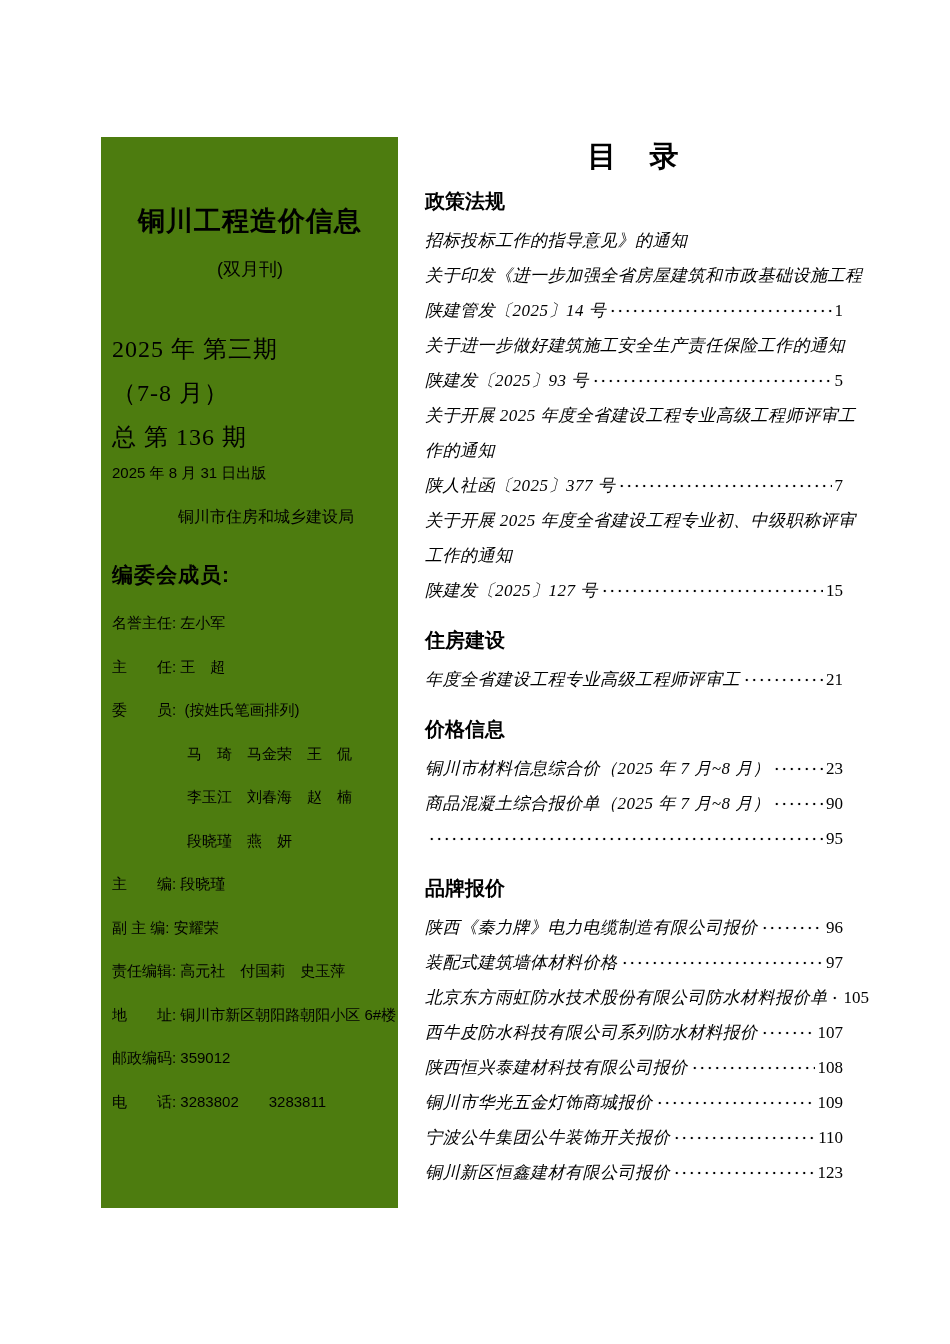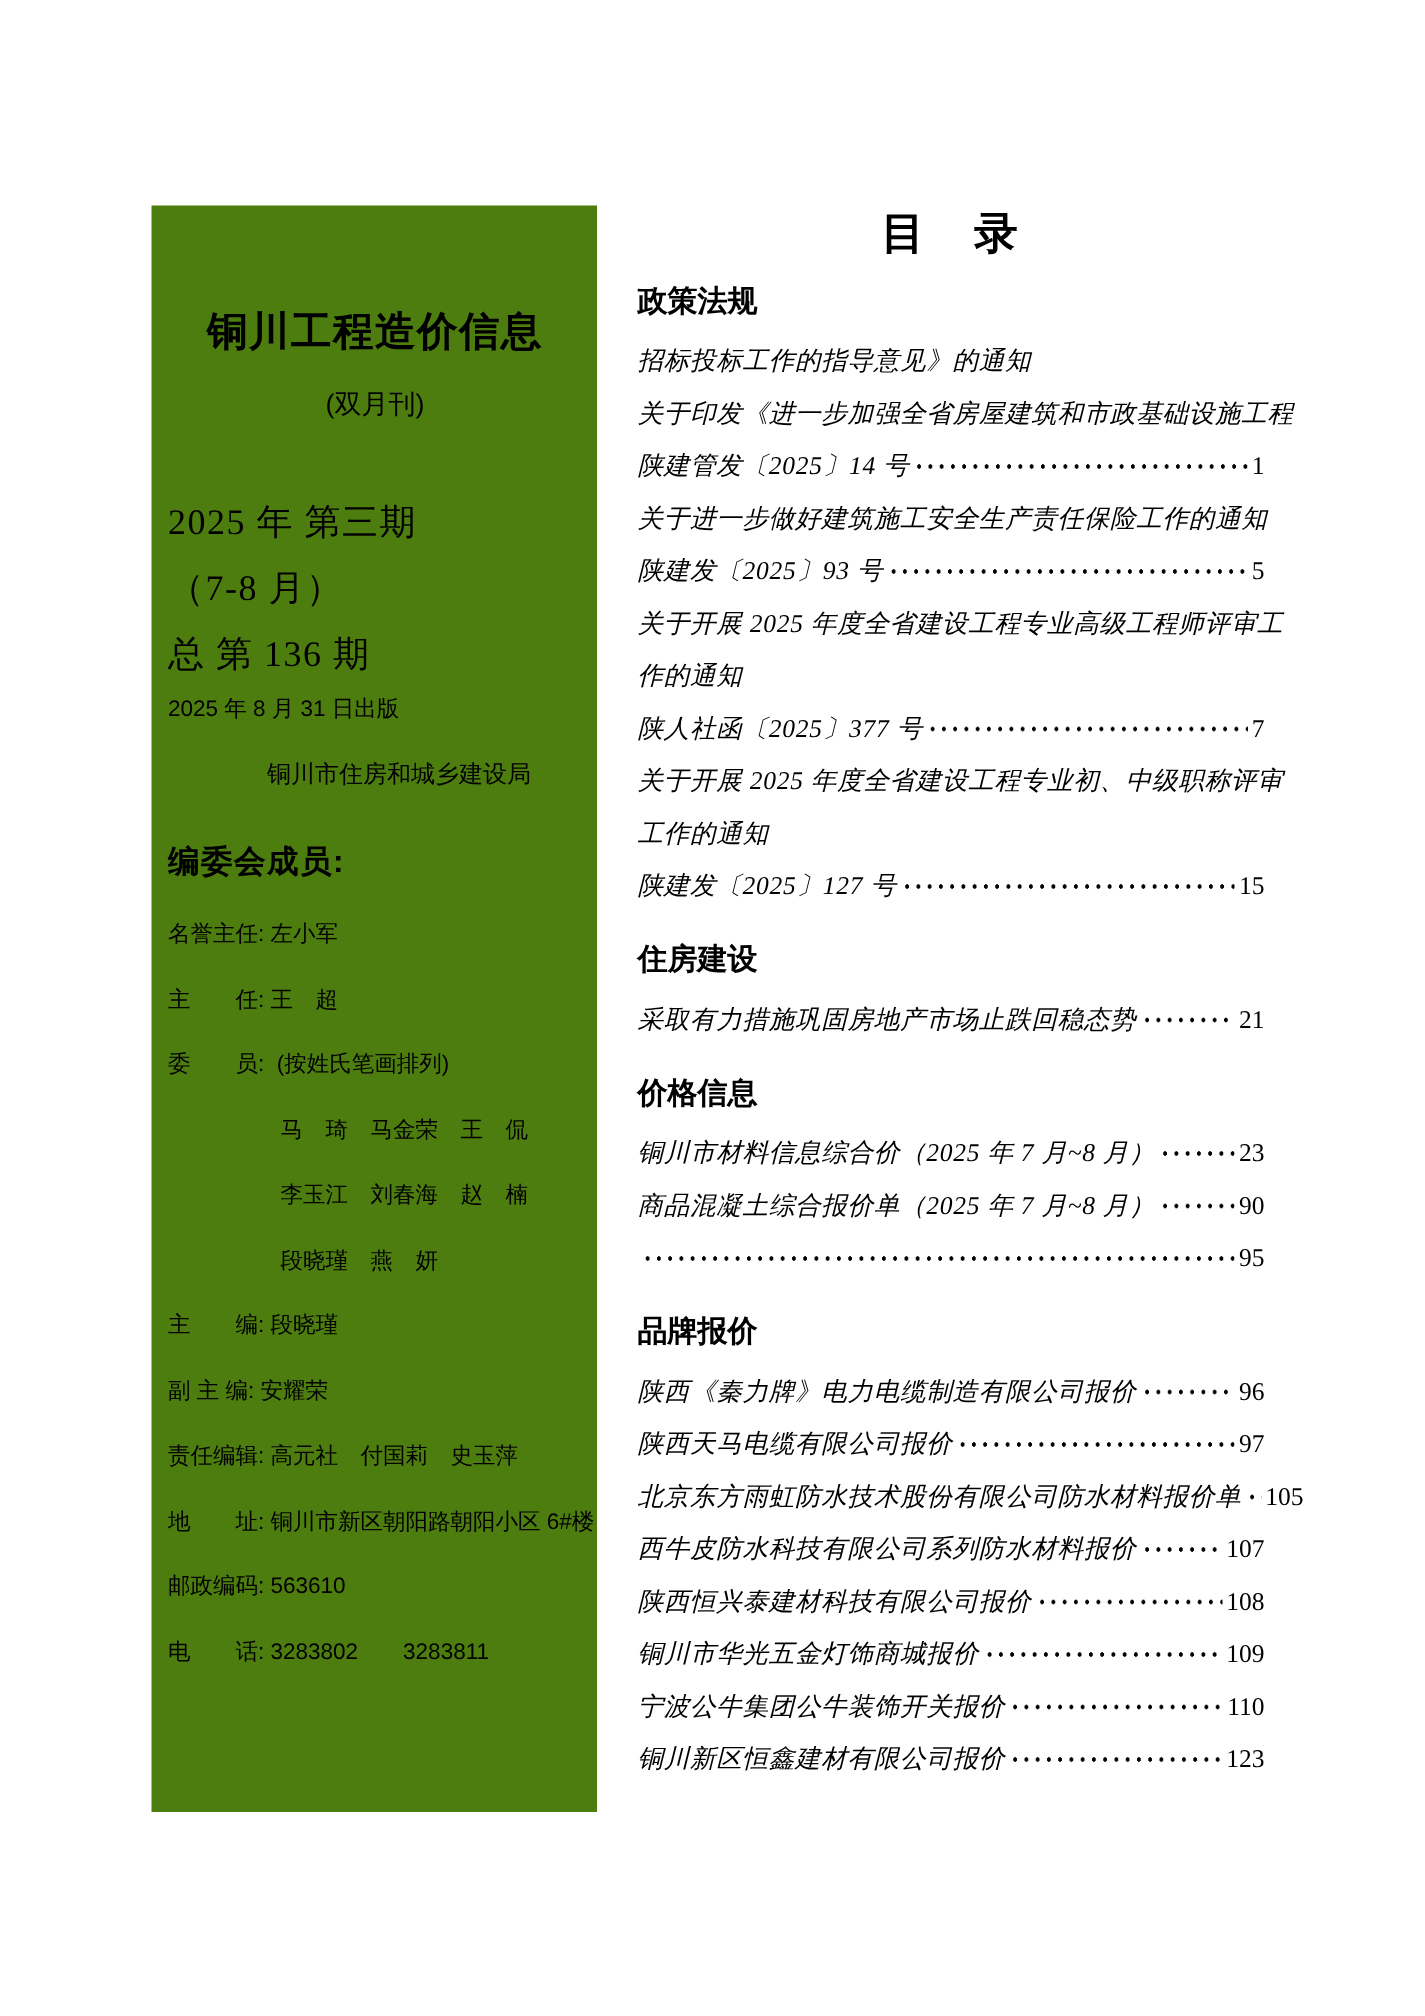--- a/index.html
+++ b/index.html
@@ -143,21 +143,21 @@
   <div class="info-line">　　　　　段晓瑾　燕　妍</div>
 
   <div class="info-line">主　　编: 段晓瑾</div>
 
   <div class="info-line">副 主 编: 安耀荣</div>
 
   <div class="info-line">责任编辑: 高元社　付国莉　史玉萍</div>
 
   <div class="info-line">地　　址: 铜川市新区朝阳路朝阳小区 6#楼</div>
 
-  <div class="info-line">邮政编码: 563610</div>
+  <div class="info-line">邮政编码: 359012</div>
 
   <div class="info-line">电　　话: 3283802　　3283811</div>
 </div>
   </aside>
 
   <main class="toc">
     <div class="toc-title">目　录</div>
     <div id="toc-sections">
   <section class="toc-section">
     <h2 class="sec-heading">政策法规</h2>
@@ -220,21 +220,21 @@
     <span class="leader"></span>
     <span class="toc-page">15</span>
   </div>
 </div>
   </section>
 
   <section class="toc-section">
     <h2 class="sec-heading">住房建设</h2>
     <div class="sec-rows">
   <div class="toc-row">
-    <span class="toc-text">采取有力措施巩固房地产市场止跌回稳态势</span>
+    <span class="toc-text">年度全省建设工程专业高级工程师评审工</span>
     <span class="leader"></span>
     <span class="toc-page">21</span>
   </div>
 </div>
   </section>
 
   <section class="toc-section">
     <h2 class="sec-heading">价格信息</h2>
     <div class="sec-rows">
   <div class="toc-row">
@@ -259,21 +259,21 @@
   <section class="toc-section">
     <h2 class="sec-heading">品牌报价</h2>
     <div class="sec-rows">
   <div class="toc-row">
     <span class="toc-text">陕西《秦力牌》电力电缆制造有限公司报价</span>
     <span class="leader"></span>
     <span class="toc-page">96</span>
   </div>
 
   <div class="toc-row">
-    <span class="toc-text">陕西天马电缆有限公司报价</span>
+    <span class="toc-text">装配式建筑墙体材料价格</span>
     <span class="leader"></span>
     <span class="toc-page">97</span>
   </div>
 
   <div class="toc-row">
     <span class="toc-text">北京东方雨虹防水技术股份有限公司防水材料报价单</span>
     <span class="leader"></span>
     <span class="toc-page">105</span>
   </div>
 

